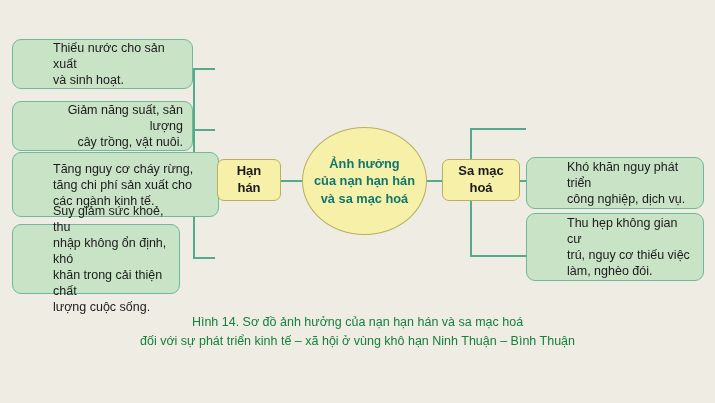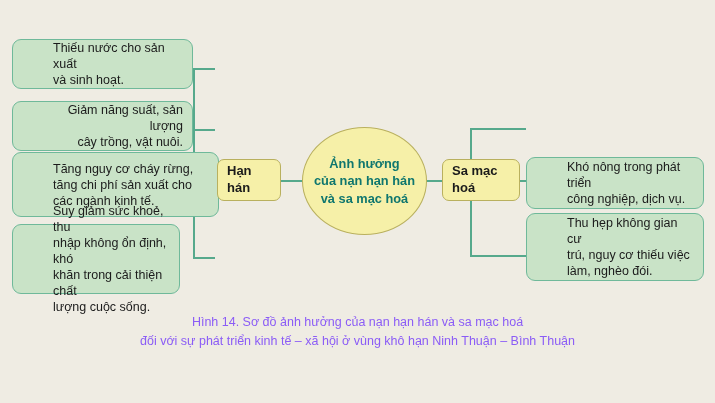--- a/index.html
+++ b/index.html
@@ -38,20 +38,21 @@
   }
   .leaf span { display: block; }
 
   .branch {
     background: #f6f0a8;
     border: 1.5px solid #b9b05e;
     border-radius: 7px;
     font-size: 13px;
     font-weight: bold;
     justify-content: center;
+    text-align: center;
   }
 
   .center {
     position: absolute;
     background: #f6f0a8;
     border: 1.6px solid #b9b05e;
     border-radius: 50%;
     display: flex;
     align-items: center;
     justify-content: center;
@@ -70,21 +71,21 @@
   .line.h { height: 1.5px; }
   .line.v { width: 1.5px; }
 
   
   .caption {
     position: absolute;
     left: 0;
     width: 715px;
     text-align: center;
     font-size: 12.5px;
-    color: #8b5cf6;
+    color: #15803d;
     line-height: 1.45;
   }
 </style>
 </head>
 <body>
 
 <div id="stage">
 
   <div class="line v" style="left:193px; top:68px; height:190px;"></div>
 
@@ -148,21 +149,21 @@
     <div>
       <span>Ảnh hưởng</span><br>
       <span>của nạn hạn hán</span><br>
       <span>và sa mạc hoá</span>
     </div>
   </div>
 
 
   <div class="node leaf" style="left:526px; top:157px; width:178px; height:52px;">
     <div>
-      <span>Khó nông trong phát triển</span>
+      <span>Khó khăn nguy phát triển</span>
       <span>công nghiệp, dịch vụ.</span>
     </div>
   </div>
 
   <div class="node leaf" style="left:526px; top:213px; width:178px; height:68px;">
     <div>
       <span>Thu hẹp không gian cư</span>
       <span>trú, nguy cơ thiếu việc</span>
       <span>làm, nghèo đói.</span>
     </div>

